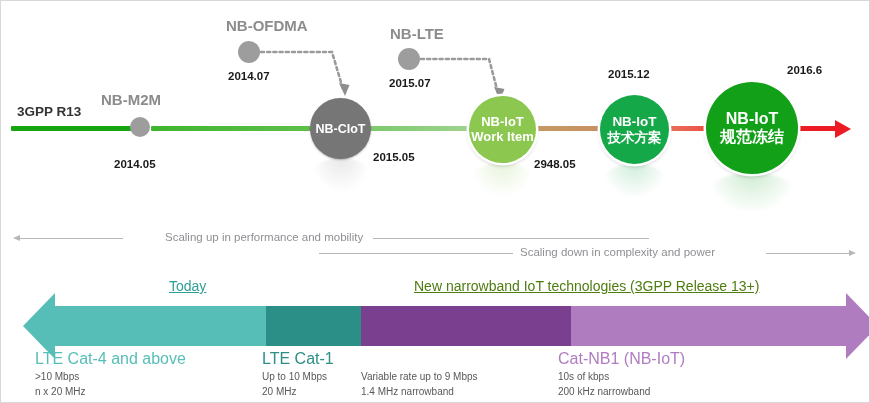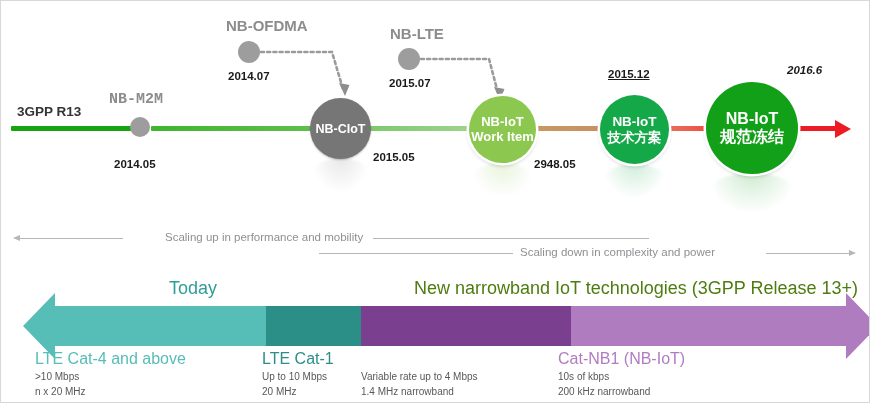--- a/index.html
+++ b/index.html
@@ -130,22 +130,23 @@
   }
   .band-tip-r{
     position:absolute;top:292px;
     width:0;height:0;
     border-top:33px solid transparent;
     border-bottom:33px solid transparent;
     border-left:32px solid #b07cc0;
   }
   .band-cap{
     position:absolute;
-    font-size:18px;
-    white-space:nowrap;
+    font-size:14px;
+    white-space:nowrap;
+    text-decoration:underline;
   }
   .cat-title{
     position:absolute;
     font-size:16px;
     white-space:nowrap;
   }
   .cat-sub{
     position:absolute;
     font-size:10px;
     color:#58585c;
@@ -162,21 +163,21 @@
   <div class="track abs" style="left:150px;top:125px;width:160px;background:linear-gradient(90deg,#3eb52e,#5fbf4a);"></div>
   <div class="track abs" style="left:368px;top:125px;width:102px;background:linear-gradient(90deg,#7dc96b,#9ed38f);"></div>
   <div class="track abs" style="left:533px;top:125px;width:66px;background:linear-gradient(90deg,#c49a63,#c99062);"></div>
   <div class="track abs" style="left:667px;top:125px;width:42px;background:linear-gradient(90deg,#e8705c,#ef4e3f);"></div>
   <div class="track abs" style="left:796px;top:125px;width:40px;background:#ed1c24;"></div>
   <div class="track-arrow" style="left:834px;top:118.5px;"></div>
 
   <div class="tl-label" style="left:16px;top:103px;">3GPP R13</div>
 
   <div class="sat" style="left:129px;top:116px;width:20px;height:20px;"></div>
-  <div class="m2m-label" style="left:108px;top:90px;font-family:Liberation Mono, monospace;">NB-M2M</div>
+  <div class="m2m-label" style="left:100px;top:90px;">NB-M2M</div>
   <div class="date" style="left:113px;top:157px;">2014.05</div>
 
   <div class="sat-label" style="left:225px;top:16px;">NB-OFDMA</div>
   <div class="sat" style="left:237px;top:40px;width:22px;height:22px;"></div>
   <div class="date" style="left:227px;top:69px;">2014.07</div>
   <svg class="abs" style="left:258px;top:40px;width:95px;height:65px;" viewBox="0 0 95 65">
     <path d="M2,11 L73,11 L84,48" stroke="#9b9b9b" stroke-width="2.6" fill="none" stroke-dasharray="3,3.2" stroke-linecap="round"></path>
     <path d="M80,42 L86,55 L90.5,44 Z" fill="#8e8e8e"></path>
   </svg>
 
@@ -202,29 +203,29 @@
     <span class="ln">Work Item</span>
   </div>
   <div class="date" style="left:533px;top:157px;">2948.05</div>
 
   <div class="reflect" style="left:601px;top:163px;width:65px;height:34px;
               background:radial-gradient(ellipse at 50% 0%,#14a848 0%,rgba(20,168,72,0) 72%);"></div>
   <div class="node ring" style="left:599px;top:94px;width:69px;height:69px;background:#14a848;font-size:13.5px;">
     <span class="ln">NB-IoT</span>
     <span class="ln">技术方案</span>
   </div>
-  <div class="date" style="left:607px;top:67px;text-decoration:underline;">2015.12</div>
+  <div class="date" style="left:607px;top:67px;">2015.12</div>
 
   <div class="reflect" style="left:707px;top:172px;width:88px;height:40px;
               background:radial-gradient(ellipse at 50% 0%,#12a019 0%,rgba(18,160,25,0) 72%);"></div>
   <div class="node ring" style="left:705px;top:81px;width:92px;height:92px;background:#12a019;font-size:16px;">
     <span class="ln">NB-IoT</span>
     <span class="ln">规范冻结</span>
   </div>
-  <div class="date" style="left:786px;top:63px;font-style:italic;">2016.6</div>
+  <div class="date" style="left:786px;top:63px;">2016.6</div>
 
   <div class="arrow-l" style="left:12px;top:233.5px;"></div>
   <div class="rule" style="left:19px;top:237px;width:103px;"></div>
   <div class="scale-text" style="left:128px;top:230px;margin-left:36px;">Scaling up in performance and mobility</div>
   <div class="rule" style="left:372px;top:237px;width:276px;"></div>
 
   <div class="rule" style="left:318px;top:252px;width:194px;"></div>
   <div class="scale-text" style="left:519px;top:245px;">Scaling down in complexity and power</div>
   <div class="rule" style="left:765px;top:252px;width:83px;"></div>
   <div class="arrow-r" style="left:848px;top:248.5px;"></div>
@@ -240,20 +241,20 @@
   <div class="band-tip-r" style="left:845px;"></div>
 
   <div class="cat-title" style="left:34px;top:349px;color:#57bdb7;">LTE Cat-4 and above</div>
   <div class="cat-sub" style="left:34px;top:369px;">&gt;10 Mbps</div>
   <div class="cat-sub" style="left:34px;top:384px;text-align:center;">n x 20 MHz</div>
 
   <div class="cat-title" style="left:261px;top:349px;color:#2b8e87;">LTE Cat-1</div>
   <div class="cat-sub" style="left:261px;top:369px;">Up to 10 Mbps</div>
   <div class="cat-sub" style="left:261px;top:384px;">20 MHz</div>
 
-  <div class="cat-sub" style="left:360px;top:369px;">Variable rate up to 4 Mbps</div>
+  <div class="cat-sub" style="left:360px;top:369px;">Variable rate up to 9 Mbps</div>
   <div class="cat-sub" style="left:360px;top:384px;">1.4 MHz narrowband</div>
 
   <div class="cat-title" style="left:557px;top:349px;color:#b07cc0;">Cat-NB1 (NB-IoT)</div>
   <div class="cat-sub" style="left:557px;top:369px;">10s of kbps</div>
   <div class="cat-sub" style="left:557px;top:384px;">200 kHz narrowband</div>
 
 </div>
 
 </body></html>

